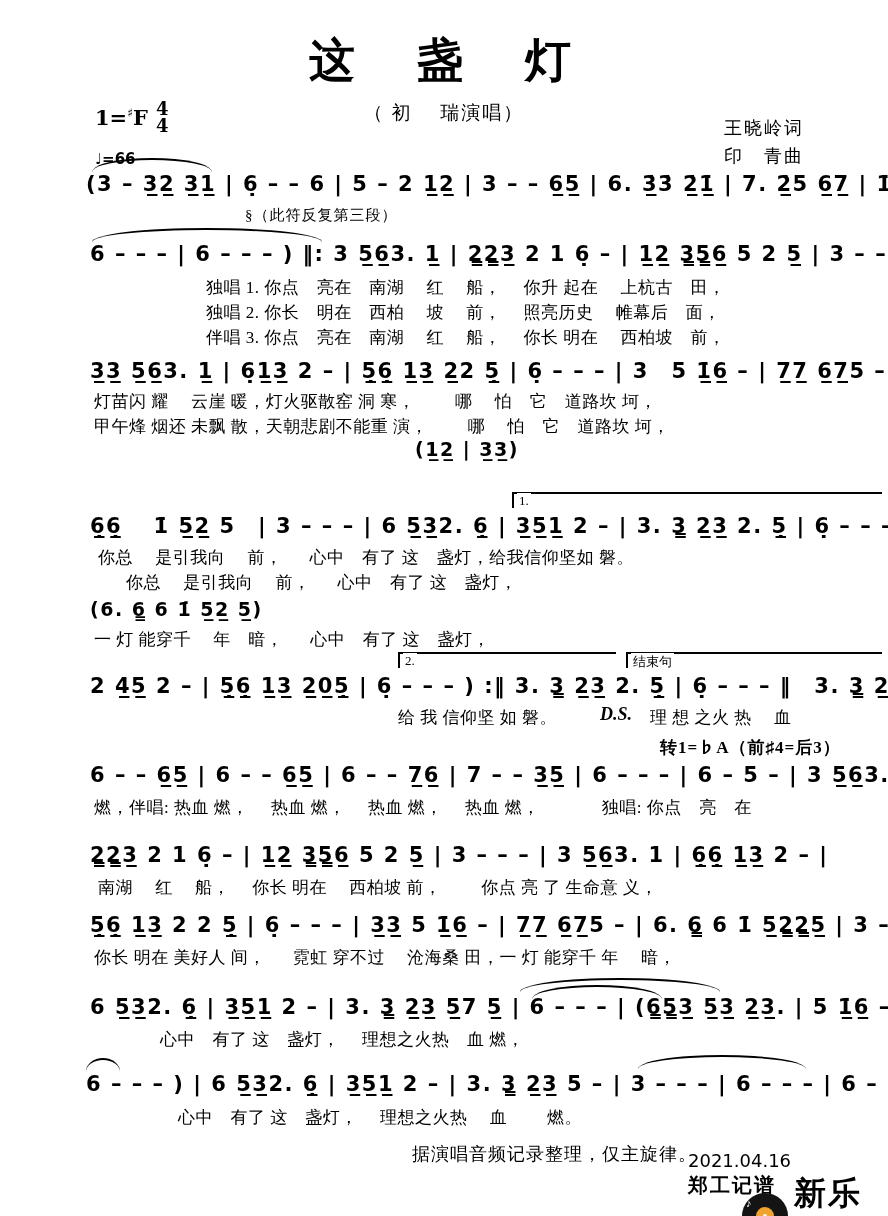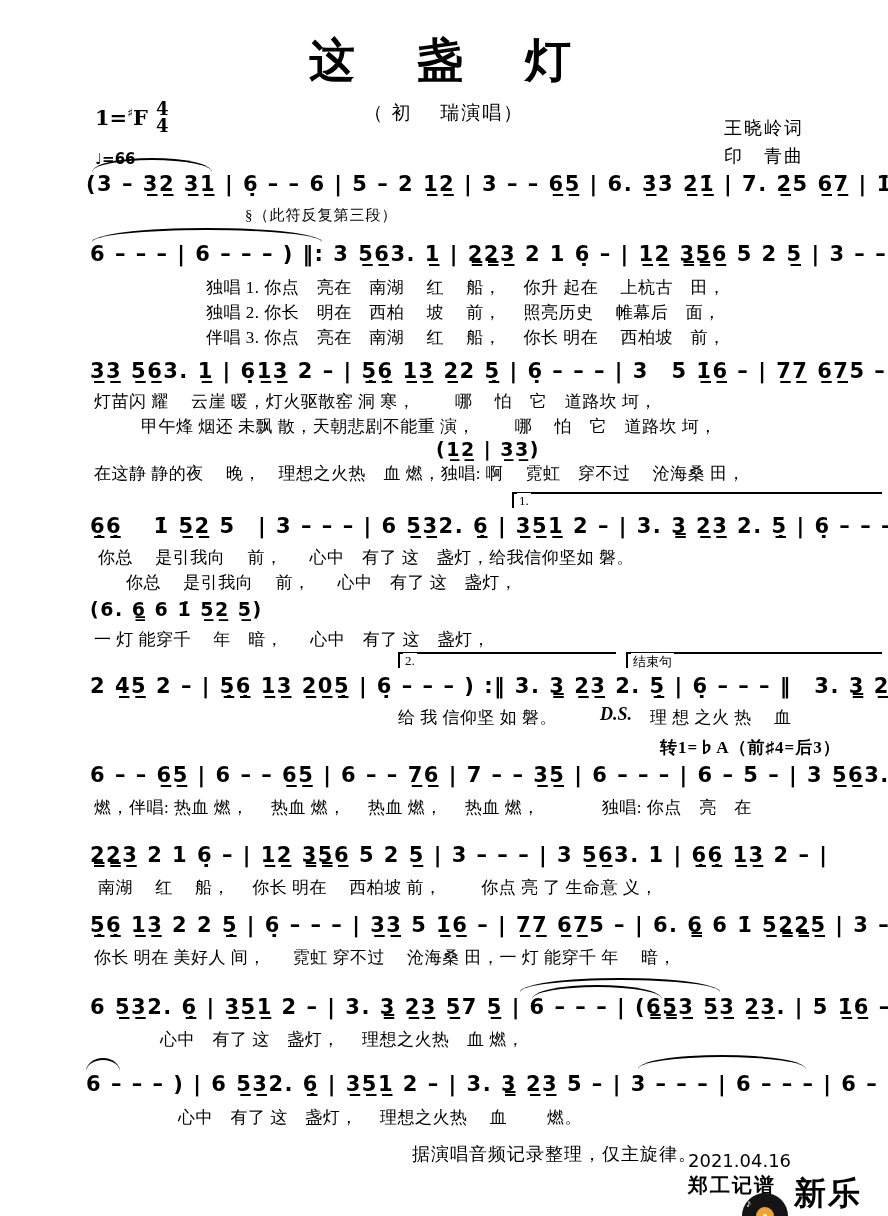--- a/index.html
+++ b/index.html
@@ -62,23 +62,22 @@
   <div class="abs sublabel" style="left:245px;top:206px;">§（此符反复第三段）</div>
 
   <div class="abs arc" style="left:92px;top:228px;width:230px;"></div>
   <div class="abs notation" style="left:90px;top:242px;">6 – – – | 6 – – – ) ‖: 3 5̲6̲3. 1̲ | 2̳2̳3̲ 2 1 6̣ – | 1̲2̲ 3̳5̳6̲ 5 2 5̲ | 3 – – – |</div>
   <div class="abs lyric" style="left:206px;top:276px;">独唱 1. 你点　亮在　南湖　 红　 船，　 你升 起在　 上杭古　田，</div>
   <div class="abs lyric" style="left:206px;top:301px;">独唱 2. 你长　明在　西柏　 坡　 前，　 照亮历史　 帷幕后　面，</div>
   <div class="abs lyric" style="left:206px;top:326px;">伴唱 3. 你点　亮在　南湖　 红　 船，　 你长 明在　 西柏坡　前，</div>
 
   <div class="abs notation" style="left:90px;top:357px;">3̲3̲ 5̲6̲3. 1̲ | 6̣1̲3̲ 2 – | 5̣̲6̣̲ 1̲3̲ 2̲2 5̣̲ | 6̣ – – – | 3　5 1̲̇6̲ – | 7̲7̲ 6̲7̲5 – |</div>
   <div class="abs lyric" style="left:94px;top:390px;">灯苗闪 耀　 云崖 暖，灯火驱散窑 洞 寒，　　 哪　 怕　它　道路坎 坷，</div>
-  <div class="abs lyric" style="left:94px;top:415px;margin-left:47px;">甲午烽 烟还 未飘 散，天朝悲剧不能重 演，　　 哪　 怕　它　道路坎 坷，</div>
-  <div class="abs notation small" style="left:436px;top:438px;">(1̲2̲ | 3̲3̲)</div>
-  <div class="abs lyric" style="left:94px;top:462px;">在这静 静的夜　 晚，　理想之火热　血 燃，独唱: 啊　 霓虹　穿不过　 沧海桑 田，</div>
+  <div class="abs lyric" style="left:94px;top:415px;">甲午烽 烟还 未飘 散，天朝悲剧不能重 演，　　 哪　 怕　它　道路坎 坷，</div>
+  <div class="abs notation small" style="left:415px;top:438px;">(1̲2̲ | 3̲3̲)</div>
 
   <div class="abs volta" style="left:512px;top:492px;width:368px;">
     <span class="vlabel">1.</span>
   </div>
   <div class="abs notation" style="left:90px;top:512px;">6̣̲6̣̲　 1̇ 5̲2̲ 5　| 3 – – – | 6 5̲3̲2. 6̣̲ | 3̲5̲1̲ 2 – | 3. 3̳ 2̲3̲ 2. 5̣̲ | 6̣ – – –  (3̲5̲6̲3. 1̲|</div>
   <div class="abs lyric" style="left:98px;top:546px;">你总　 是引我向　 前，　  心中　有了 这　盏灯，给我信仰坚如 磐。</div>
   <div class="abs lyric" style="left:98px;top:571px;margin-left:28px;">你总　 是引我向　 前，　  心中　有了 这　盏灯，</div>
   <div class="abs notation small" style="left:90px;top:598px;">(6. 6̳ 6 1̇ 5̲2̲ 5̲)</div>
   <div class="abs lyric" style="left:94px;top:628px;font-family:Liberation Serif, serif;">一 灯 能穿千　 年　暗，　  心中　有了 这　盏灯，</div>
 

